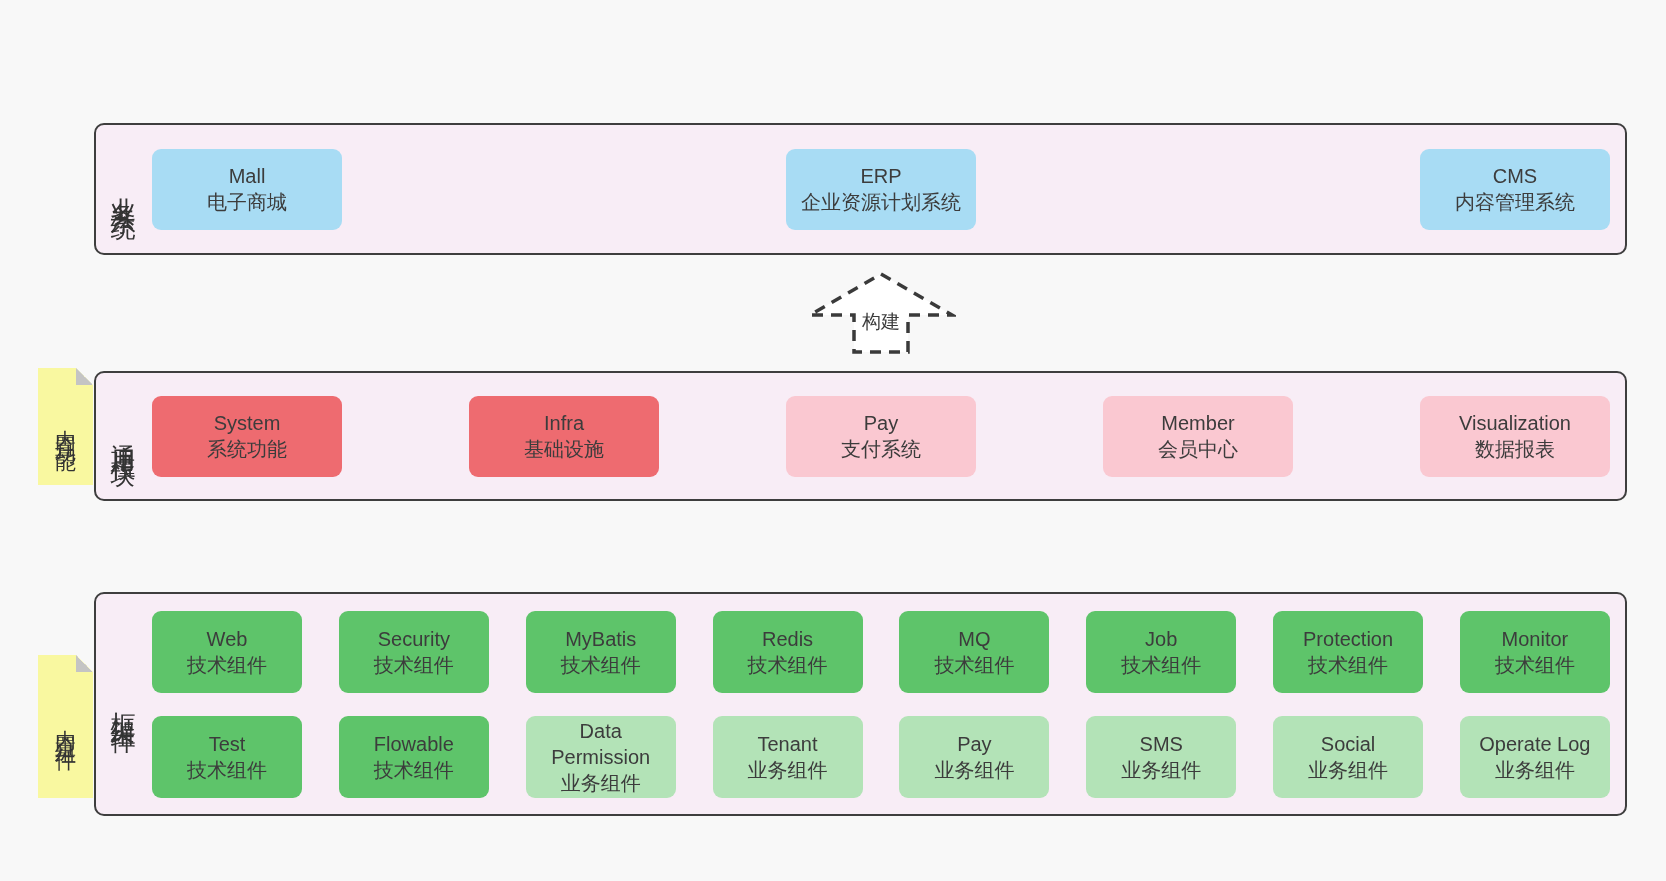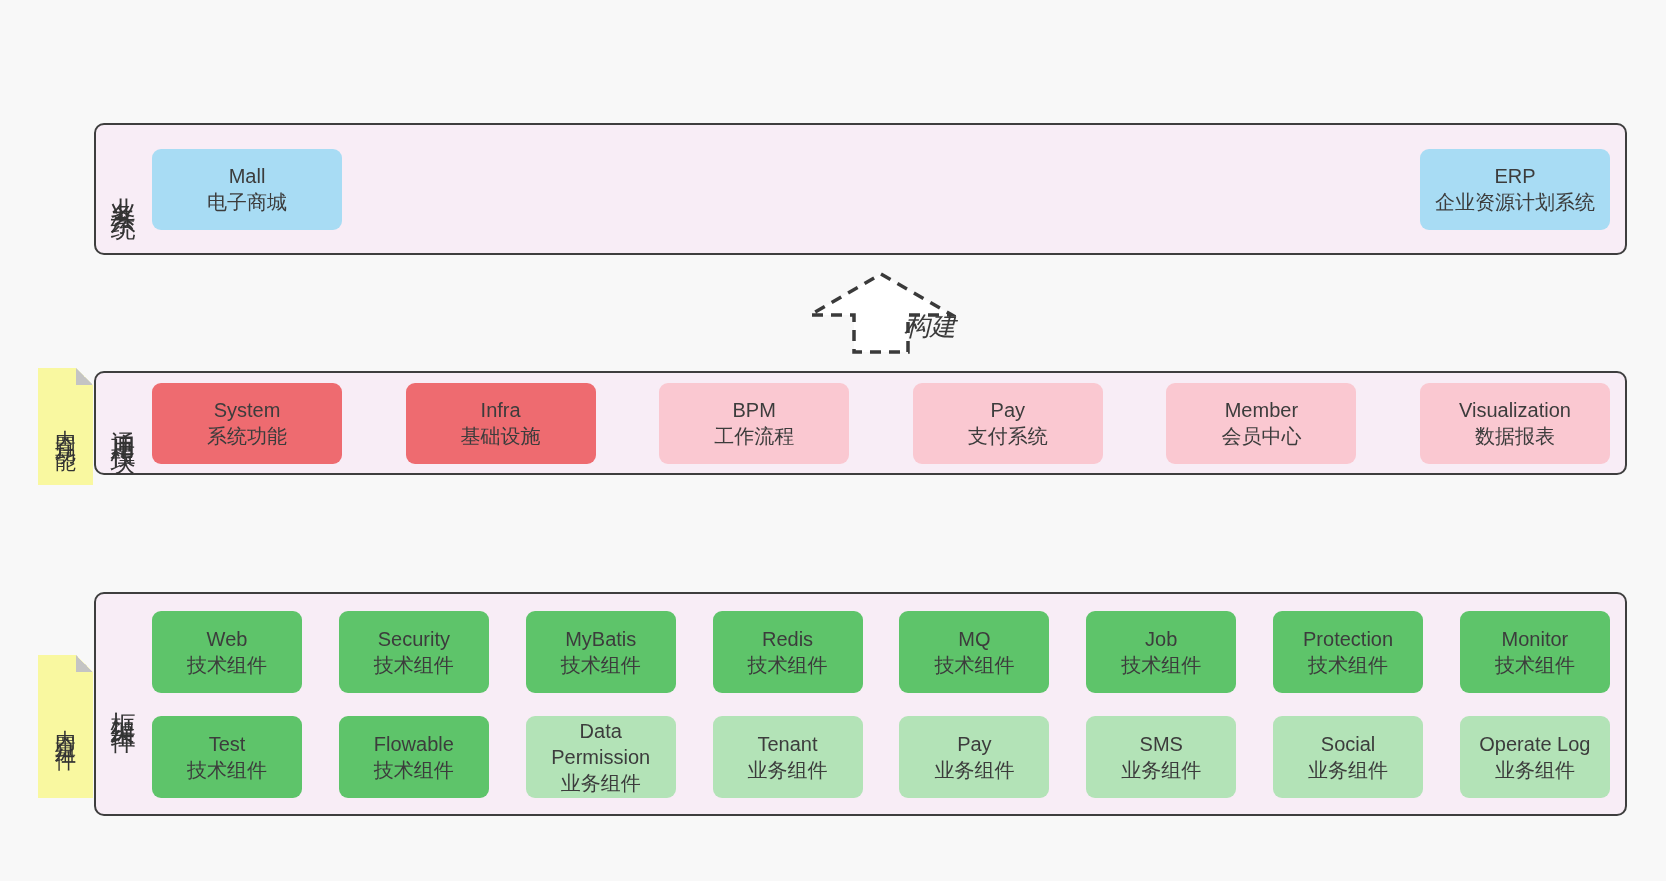--- a/index.html
+++ b/index.html
@@ -20,21 +20,21 @@
     position:absolute;
     left:94px;width:1533px;
     box-sizing:border-box;
     background:var(--panel-bg,#f8edf6);
     border:2.5px solid var(--panel-border,#3e3e3e);
     border-radius:10px;
     display:flex;
     align-items:center;
   }
   .panel1{top:123px;height:132px;}
-  .panel2{top:371px;height:104px;}
+  .panel2{top:371px;height:130px;}
   .panel3{top:592px;height:224px;}
 
   .row-label{
     flex:0 0 56px;
     display:flex;align-items:center;justify-content:center;
     writing-mode:vertical-rl;
     font-size:25px;
     letter-spacing:6px;
     color:#333;
     height:100%;
@@ -103,25 +103,24 @@
   .arrow{
     position:absolute;
     width:150px;height:84px;
   }
   .arrow svg{position:absolute;left:0;top:0;}
   .arrow1{left:806px;top:271px;}
   .arrow2{left:818px;top:518px;}
   .arrow-label{
     position:absolute;
     left:0;right:0;top:38px;
-    text-align:right;
-    font-size:26px;
+    text-align:center;
+    font-size:19px;
     color:#3a3a3a;
     background:transparent;
-    font-style:italic;
   }
 </style>
 </head>
 <body>
 
 <div class="page">
 
   <div class="note note1">
     <span class="note-fold"></span>
     <span class="note-text">内置功能</span>
@@ -135,20 +134,24 @@
     <div class="row-label">业务系统</div>
     <div class="boxes">
         <div class="box v-blue">
           <div>Mall</div>
           <div>电子商城</div>
         </div>
         <div class="box v-blue">
           <div>ERP</div>
           <div>企业资源计划系统</div>
         </div>
+        <div class="box v-blue">
+          <div>CMS</div>
+          <div>内容管理系统</div>
+        </div>
       </div>
   </div>
 
   <div class="arrow arrow1">
     <svg width="150" height="84" viewBox="0 0 150 84">
       <polygon points="75,3 146,44 102,44 102,81 48,81 48,44 4,44" fill="#ffffff" stroke="#3a3a3a" stroke-width="3.5" stroke-dasharray="11 8" stroke-linejoin="miter"></polygon>
     </svg>
     <div class="arrow-label">构建</div>
   </div>
 
@@ -157,24 +160,20 @@
     <div class="boxes">
         <div class="box v-red">
           <div>System</div>
           <div>系统功能</div>
         </div>
         <div class="box v-red">
           <div>Infra</div>
           <div>基础设施</div>
         </div>
         <div class="box v-pink">
-          <div>BPM</div>
-          <div>工作流程</div>
-        </div>
-        <div class="box v-pink">
           <div>Pay</div>
           <div>支付系统</div>
         </div>
         <div class="box v-pink">
           <div>Member</div>
           <div>会员中心</div>
         </div>
         <div class="box v-pink">
           <div>Visualization</div>
           <div>数据报表</div>

